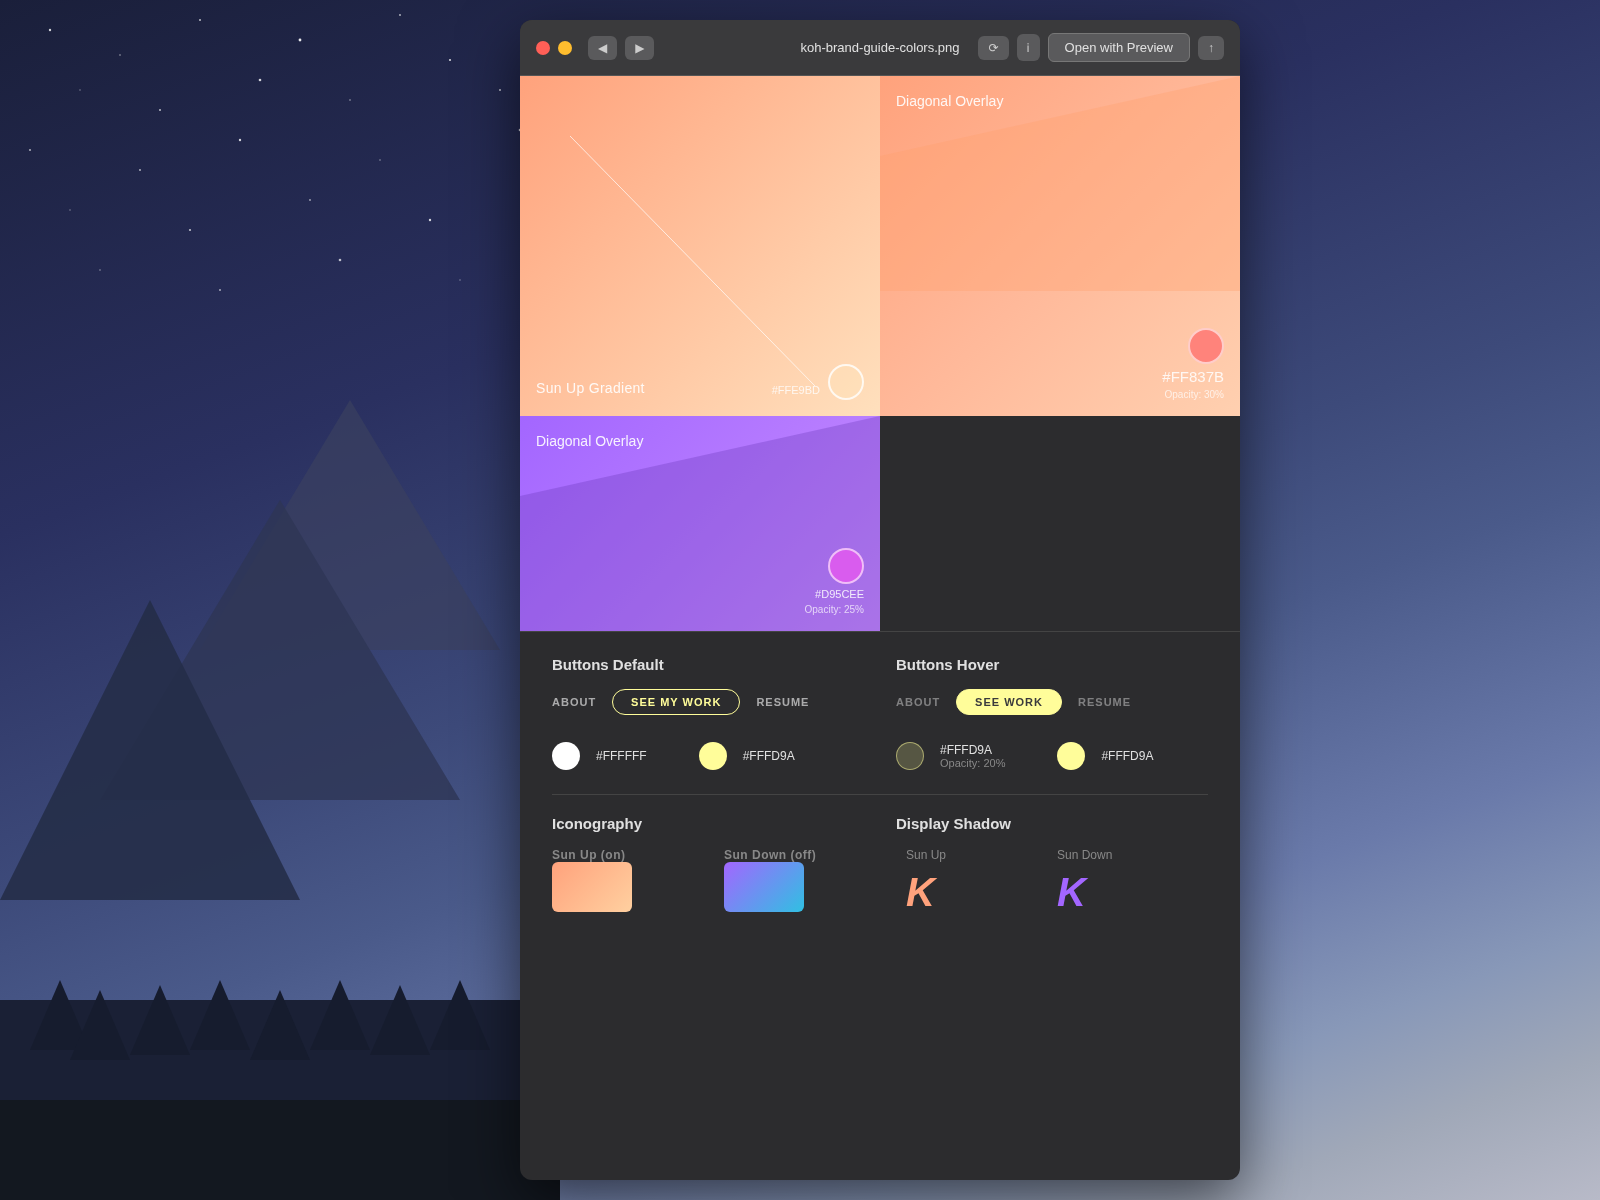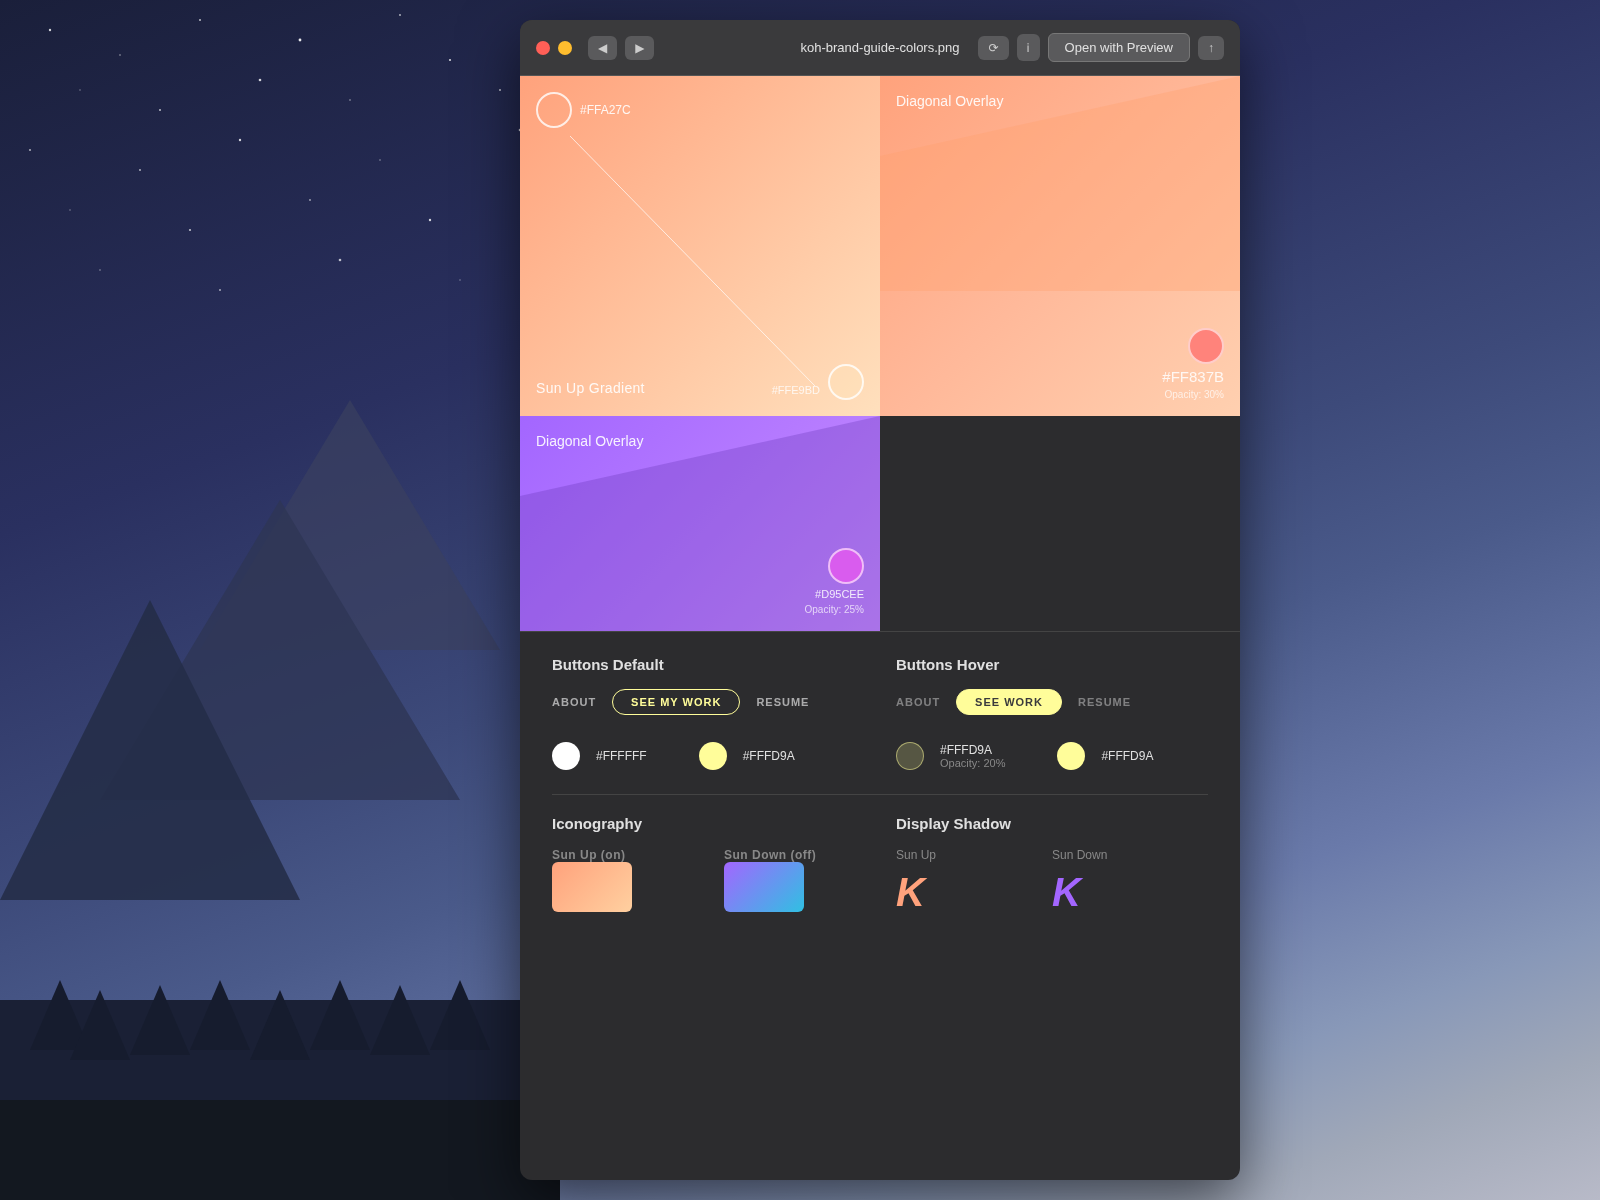--- a/index.html
+++ b/index.html
@@ -292,20 +292,21 @@
     .sun-up-swatch {
       background: linear-gradient(135deg, #FFA27C, #FFD0A0);
     }
     .sun-down-swatch {
       background: linear-gradient(135deg, #A366FF, #30C0E2);
     }
 
     .shadow-row {
       display: grid;
       grid-template-columns: 1fr 1fr;
+      margin-left: 10px;
     }
 
     .shadow-col-title {
       color: #888;
       font-size: 12px;
       margin-bottom: 8px;
     }
 
     .k-icon {
       color: #FFA27C;
@@ -408,24 +409,20 @@
       <button class="open-preview-btn">Open with Preview</button>
       <button class="share-btn">
         <span>↑</span>
       </button>
     </div>
   </div>
 
   <div class="color-grid">
 
     <div class="sun-up">
-      <div class="color-top-left">
-        <div class="color-circle"></div>
-        <span class="color-hex">#FFA27C</span>
-      </div>
 
       <svg style="position:absolute;inset:0;width:100%;height:100%;pointer-events:none;">
         <line x1="50" y1="60" x2="295" y2="310" stroke="rgba(255,255,255,0.7)" stroke-width="1"></line>
       </svg>
       <div class="color-bottom-right">
         <div class="color-circle" style="background:rgba(255,233,189,0.3)"></div>
       </div>
       <span class="color-label">Sun Up Gradient</span>
       <span style="position:absolute;bottom:20px;right:60px;color:rgba(255,255,255,0.8);font-size:11px;">#FFE9BD</span>
     </div>

